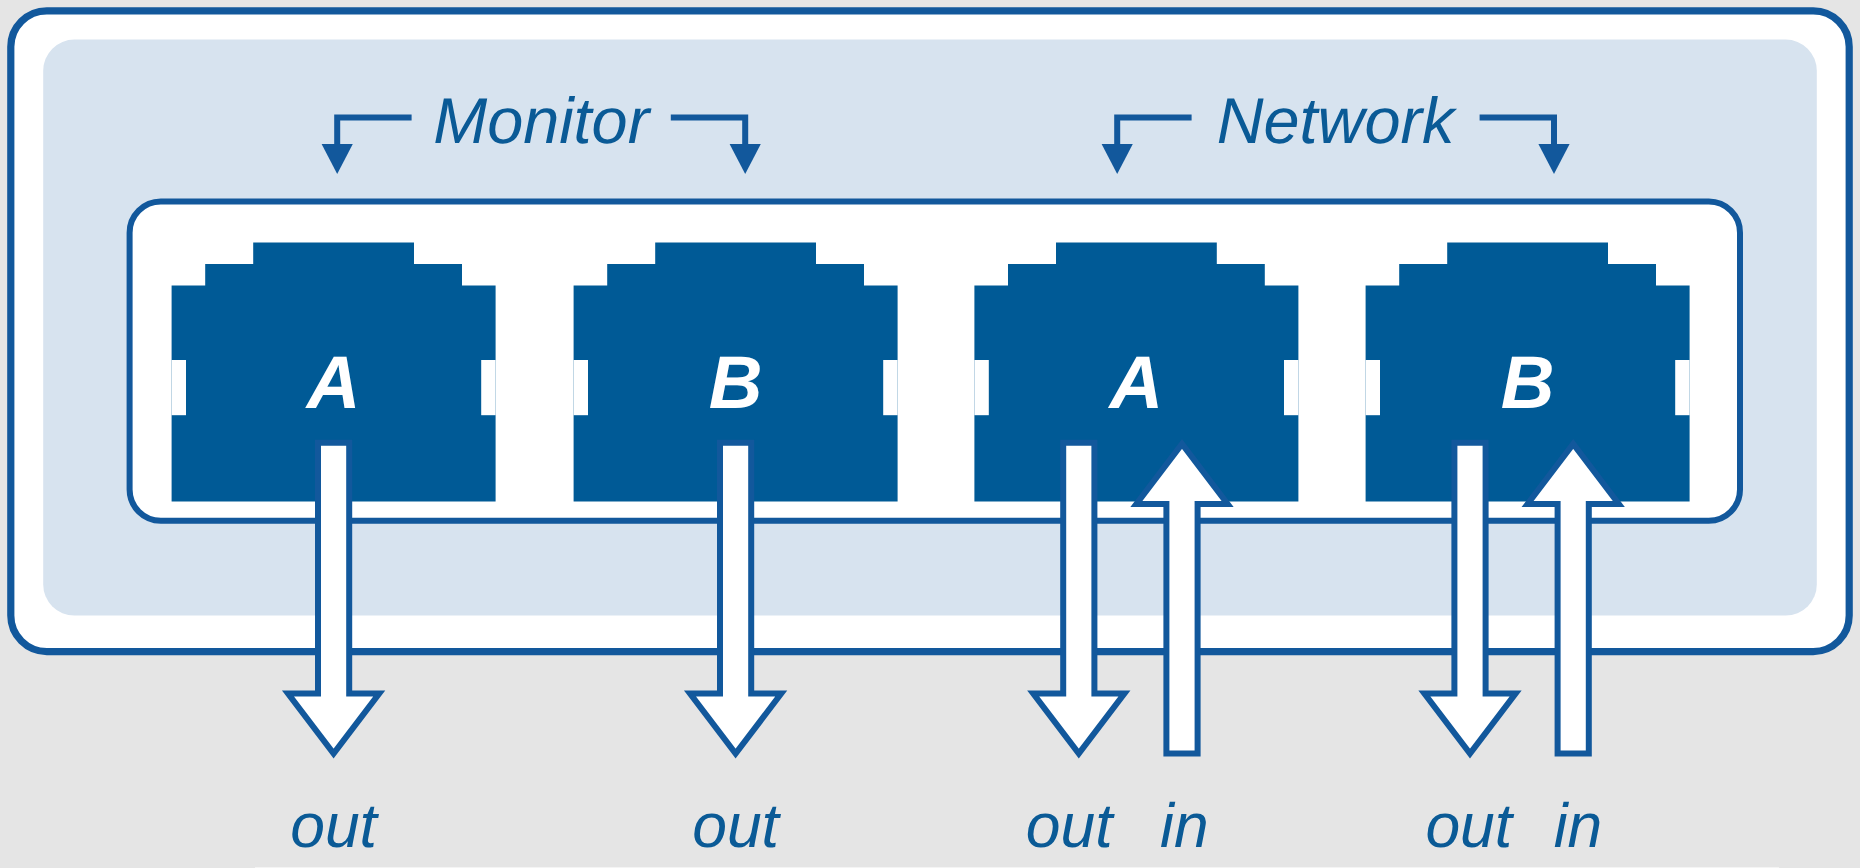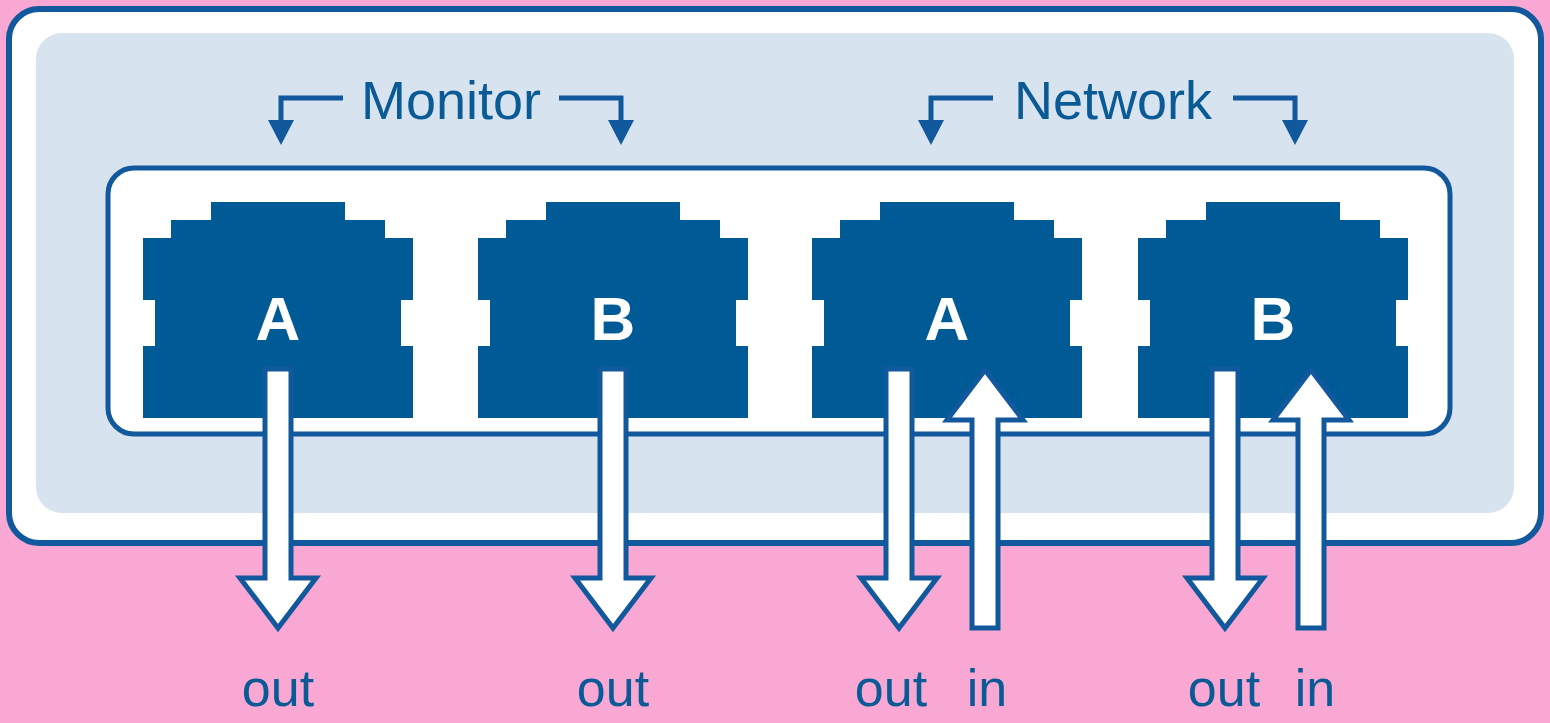--- a/index.html
+++ b/index.html
@@ -8,22 +8,23 @@
     padding: 0;
     background: #ffffff;
   }
   body {
     font-family: "Liberation Sans", sans-serif;
   }
   #stage {
     position: relative;
     width: 1550px;
     height: 723px;
-    background: #f9a8d4;
+    background: #e5e5e5;
     overflow: hidden;
+    font-style: italic;
   }
   #diagram-svg {
     display: block;
     width: 1550px;
     height: 723px;
   }
   .label-text {
     font-family: "Liberation Sans", sans-serif;
     font-weight: 400;
   }

